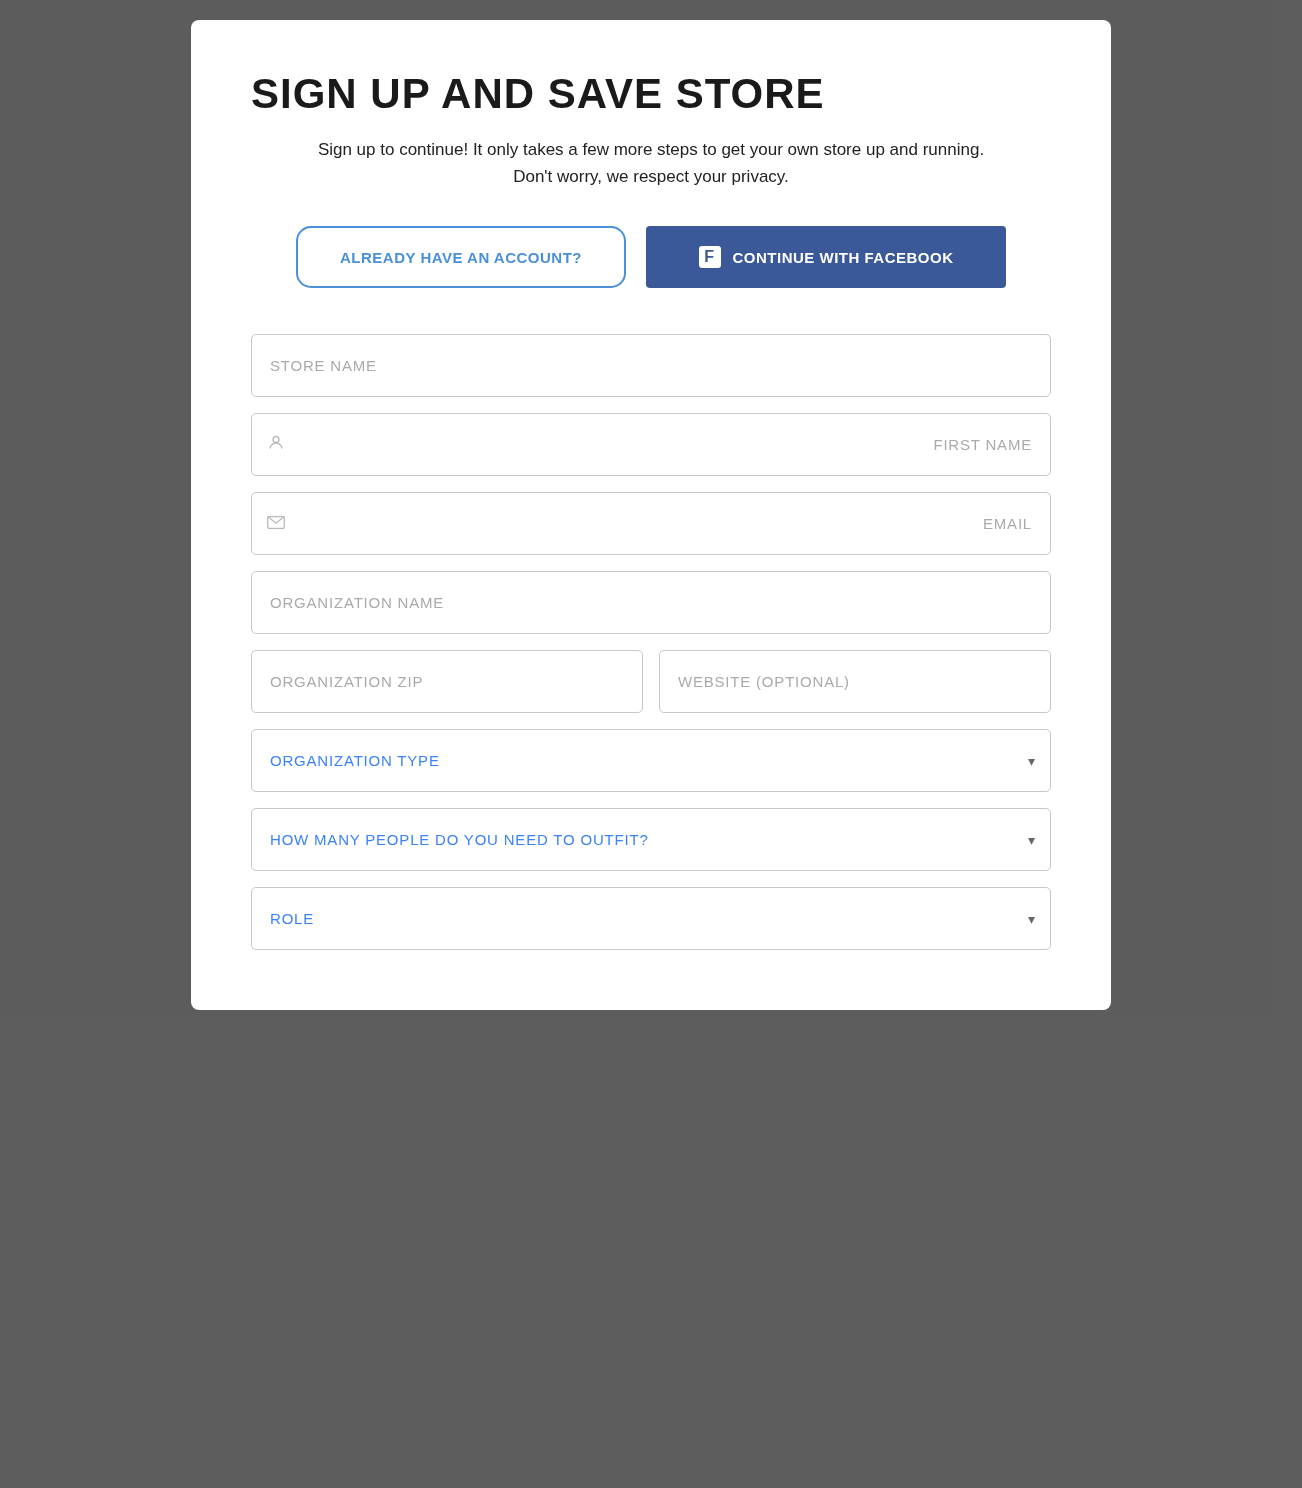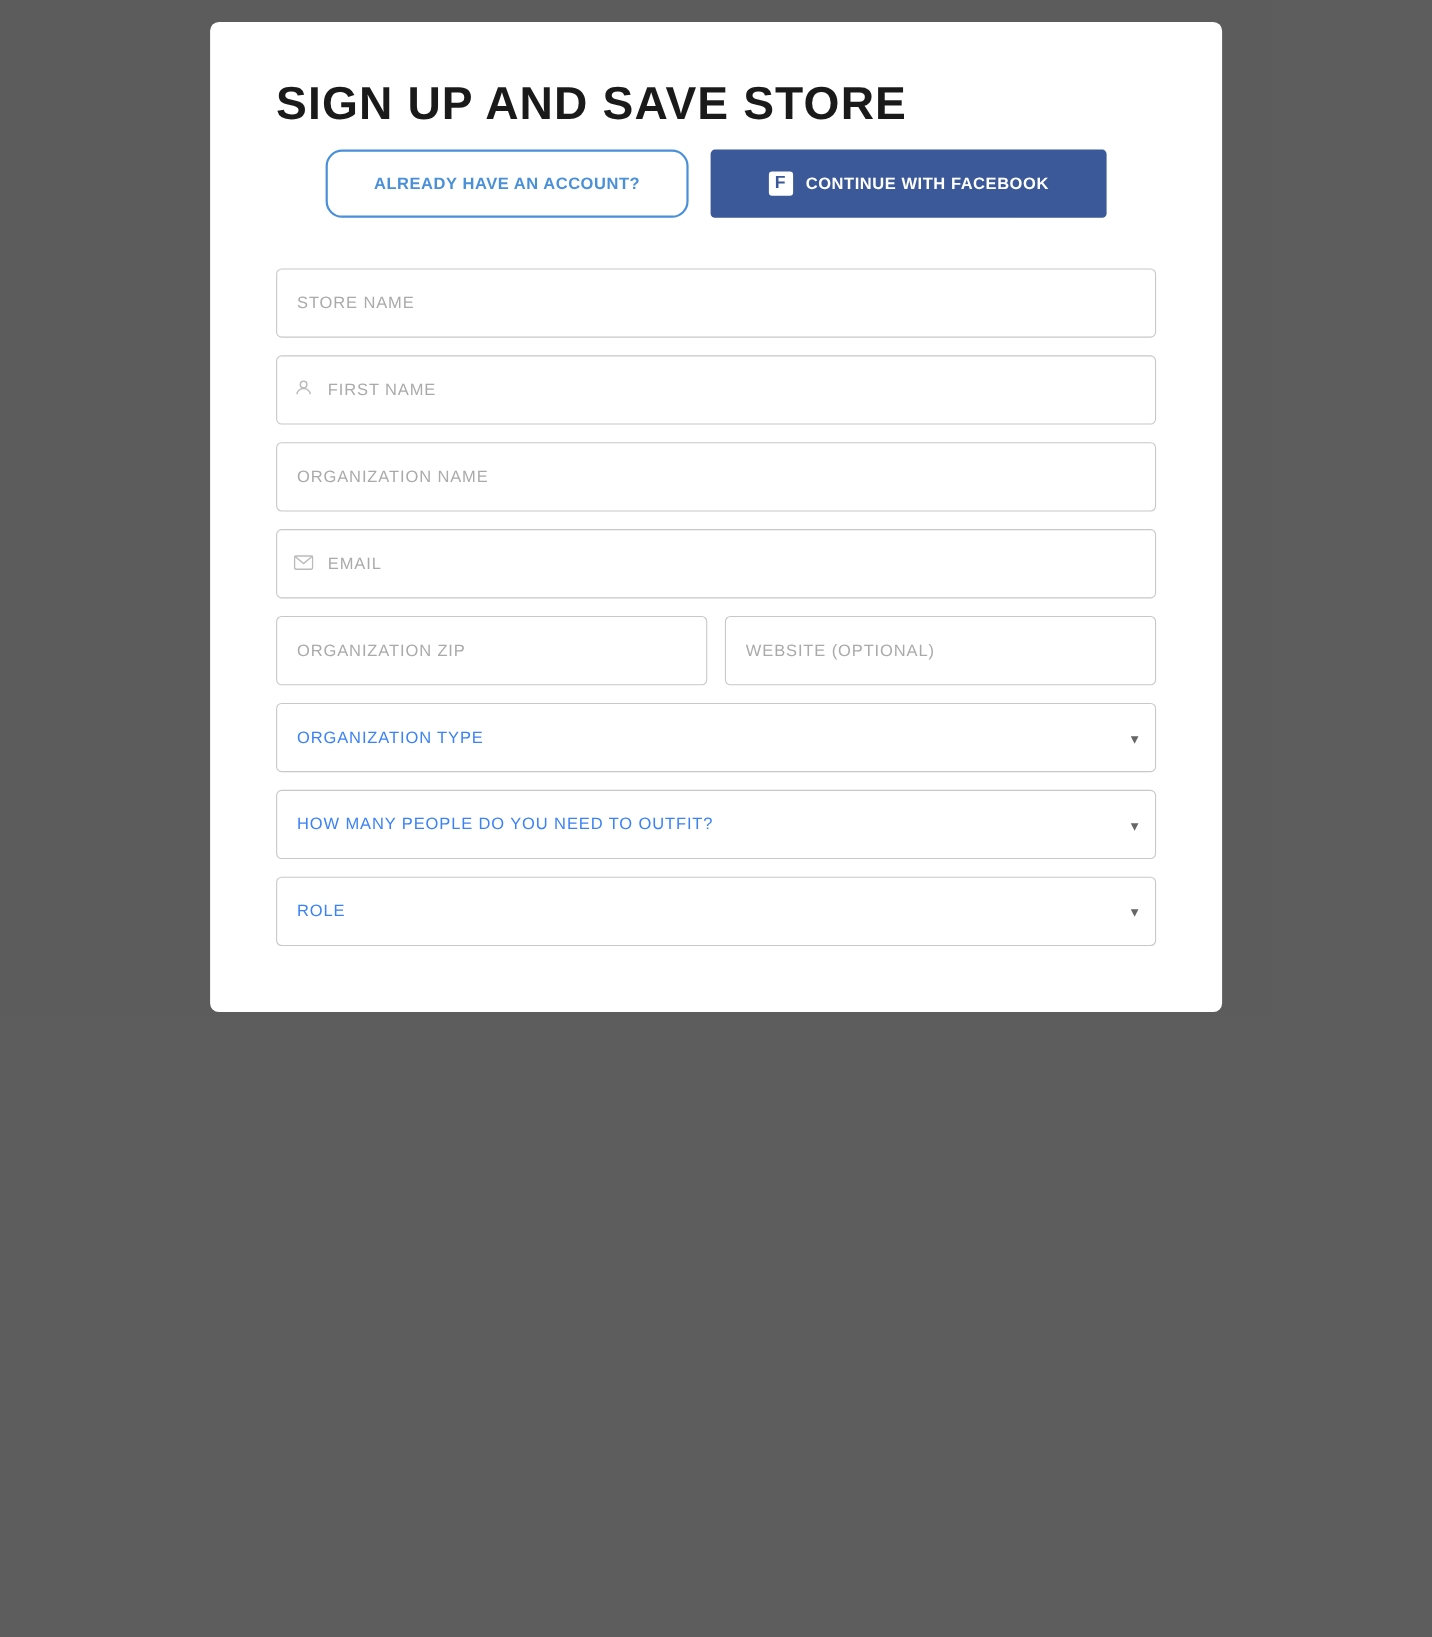--- a/index.html
+++ b/index.html
@@ -158,20 +158,21 @@
       left: 16px;
       top: 50%;
       transform: translateY(-50%);
       color: #bbb;
       font-size: 18px;
       pointer-events: none;
     }
 
     .input-with-icon .form-input {
       padding-left: 46px;
+      text-align: right;
     }
 
     .form-select {
       width: 100%;
       padding: 22px 18px;
       padding-right: 44px;
       border: 1.5px solid #c8c8c8;
       border-radius: 5px;
       font-size: 15px;
       color: #3b82f6;
@@ -199,20 +200,24 @@
     }
   </style>
 </head>
 <body>
 
 <div class="modal-overlay">
   <div class="modal">
 
     <h1 class="modal-title">SIGN UP AND SAVE STORE</h1>
 
+    <p class="modal-subtitle">
+      <span>Sign up to continue! It only takes a few more steps to get your own store up and running.</span><br>
+      <span>Don't worry, we respect your privacy.</span>
+    </p>
 
     <div class="button-row">
       <button class="btn-account">ALREADY HAVE AN ACCOUNT?</button>
       <button class="btn-facebook">
         <div class="facebook-icon">
           <span>f</span>
         </div>
         <span>CONTINUE WITH FACEBOOK</span>
       </button>
     </div>
@@ -228,32 +233,32 @@
           <span class="icon-left">
             <svg width="18" height="18" viewBox="0 0 24 24" fill="none" stroke="#bbb" stroke-width="1.8">
               <circle cx="12" cy="8" r="4"></circle>
               <path d="M4 20c0-4 3.6-7 8-7s8 3 8 7"></path>
             </svg>
           </span>
           <input class="form-input" type="text" placeholder="FIRST NAME" style="">
         </div>
       </div>
 
-      <div class="form-field full">
-        <input class="form-input" type="text" placeholder="ORGANIZATION NAME" style="">
-      </div>
-
       <div class="form-field full input-with-icon">
         <span class="icon-left">
           <svg width="18" height="14" viewBox="0 0 24 18" fill="none" stroke="#bbb" stroke-width="1.8">
             <rect x="1" y="1" width="22" height="16" rx="2"></rect>
             <polyline points="1,1 12,10 23,1"></polyline>
           </svg>
         </span>
         <input class="form-input" type="email" placeholder="EMAIL" style="">
+      </div>
+
+      <div class="form-field full">
+        <input class="form-input" type="text" placeholder="ORGANIZATION NAME" style="">
       </div>
 
       <div class="form-row">
         <div class="form-field">
           <input class="form-input" type="text" placeholder="ORGANIZATION ZIP" style="">
         </div>
         <div class="form-field">
           <input class="form-input" type="text" placeholder="WEBSITE (OPTIONAL)" style="">
         </div>
       </div>

